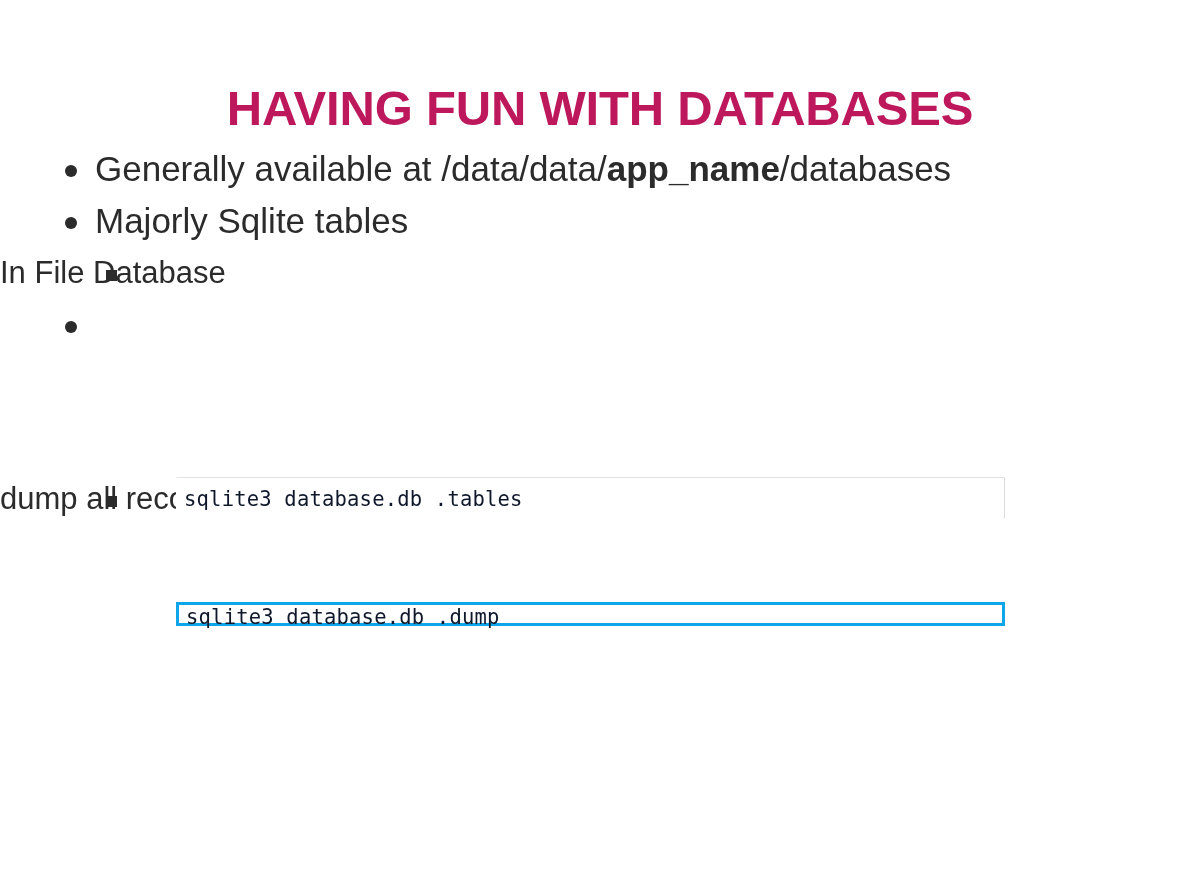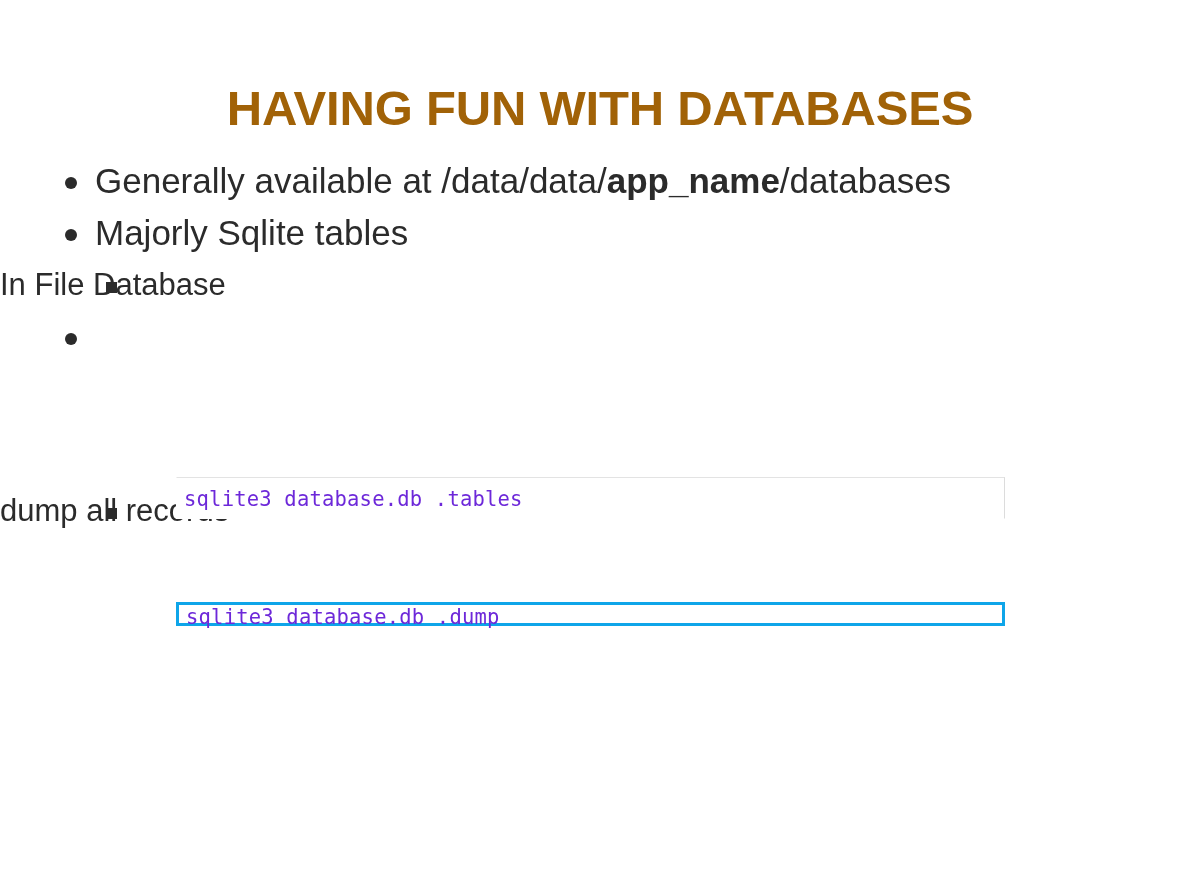--- a/index.html
+++ b/index.html
@@ -27,32 +27,31 @@
   
   .slide-title {
     position: absolute;
     top: 47px;
     left: 0;
     width: 1200px;
     text-align: center;
     font-size: 49px;
     font-weight: bold;
     letter-spacing: -0.2px;
-    color: #a16207;
+    color: #be185d;
     line-height: 1.15;
     white-space: nowrap;
   }
 
   
   .content {
     position: absolute;
     top: 143px;
     left: 0;
     width: 1200px;
-    margin-top: 12px;
   }
 
   .bullet-row {
     display: block;
     position: relative;
     color: #2b2b2b;
   }
 
   
   .lvl1 {
@@ -114,21 +113,21 @@
     position: absolute;
     left: 176px;
     width: 829px;
     background: #ffffff;
     box-sizing: border-box;
   }
   .code-box .code-text {
     font-family: "DejaVu Sans Mono", "Liberation Mono", monospace;
     font-size: 20.5px;
     line-height: 22px;
-    color: #6d28d9;
+    color: #0f172a;
     white-space: pre;
     padding: 10px 0 9px 7px;
     letter-spacing: 0.2px;
   }
 
   #code-box-1 {
     top: 477px;
     border-top: 1px solid #e3e3e3;
     border-right: 1px solid #dcdcdc;
     border-bottom: 1px solid #ffffff;

